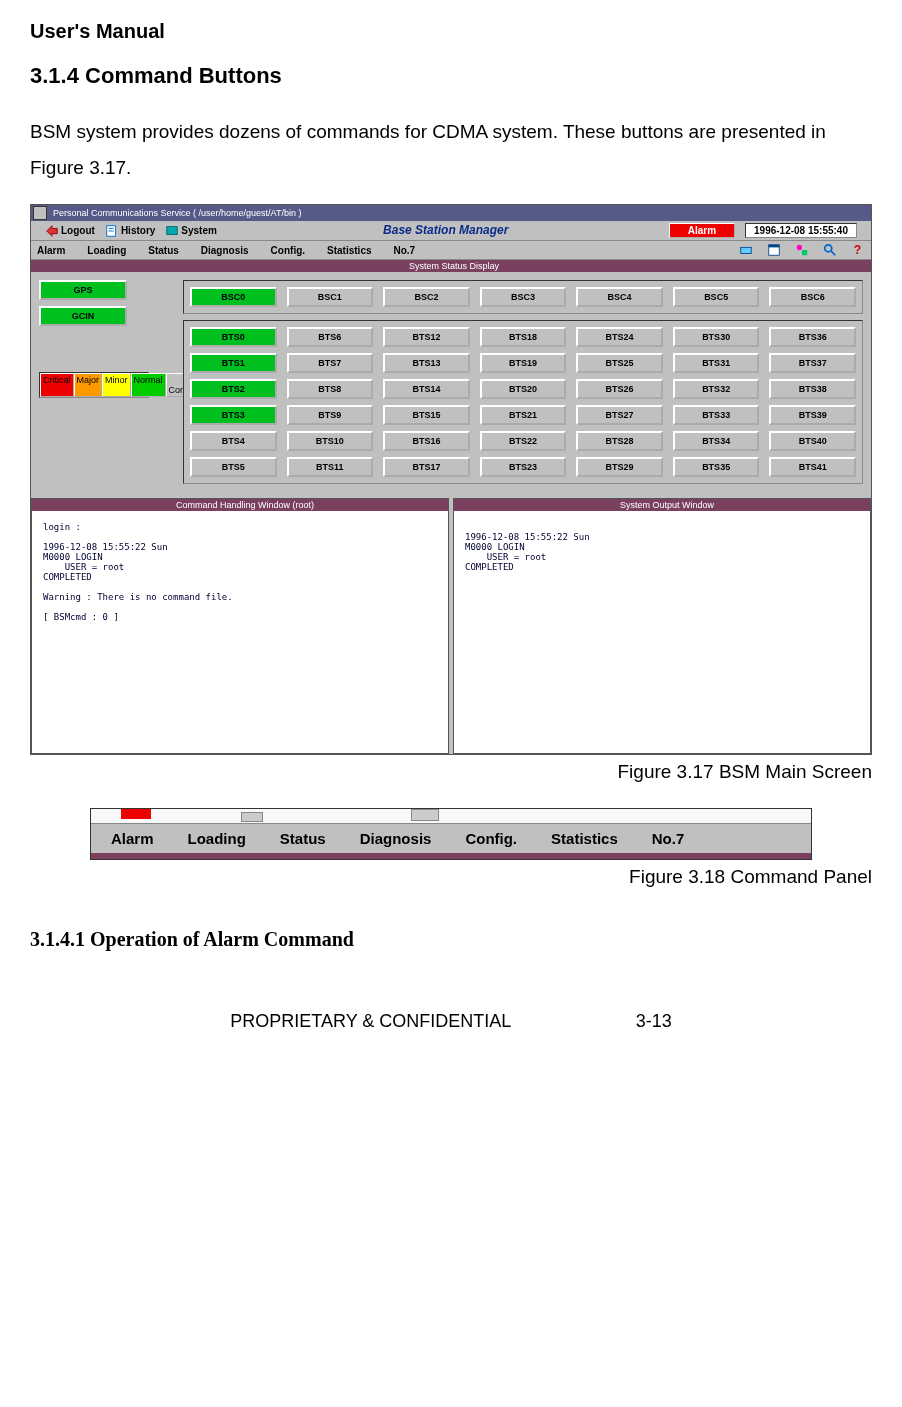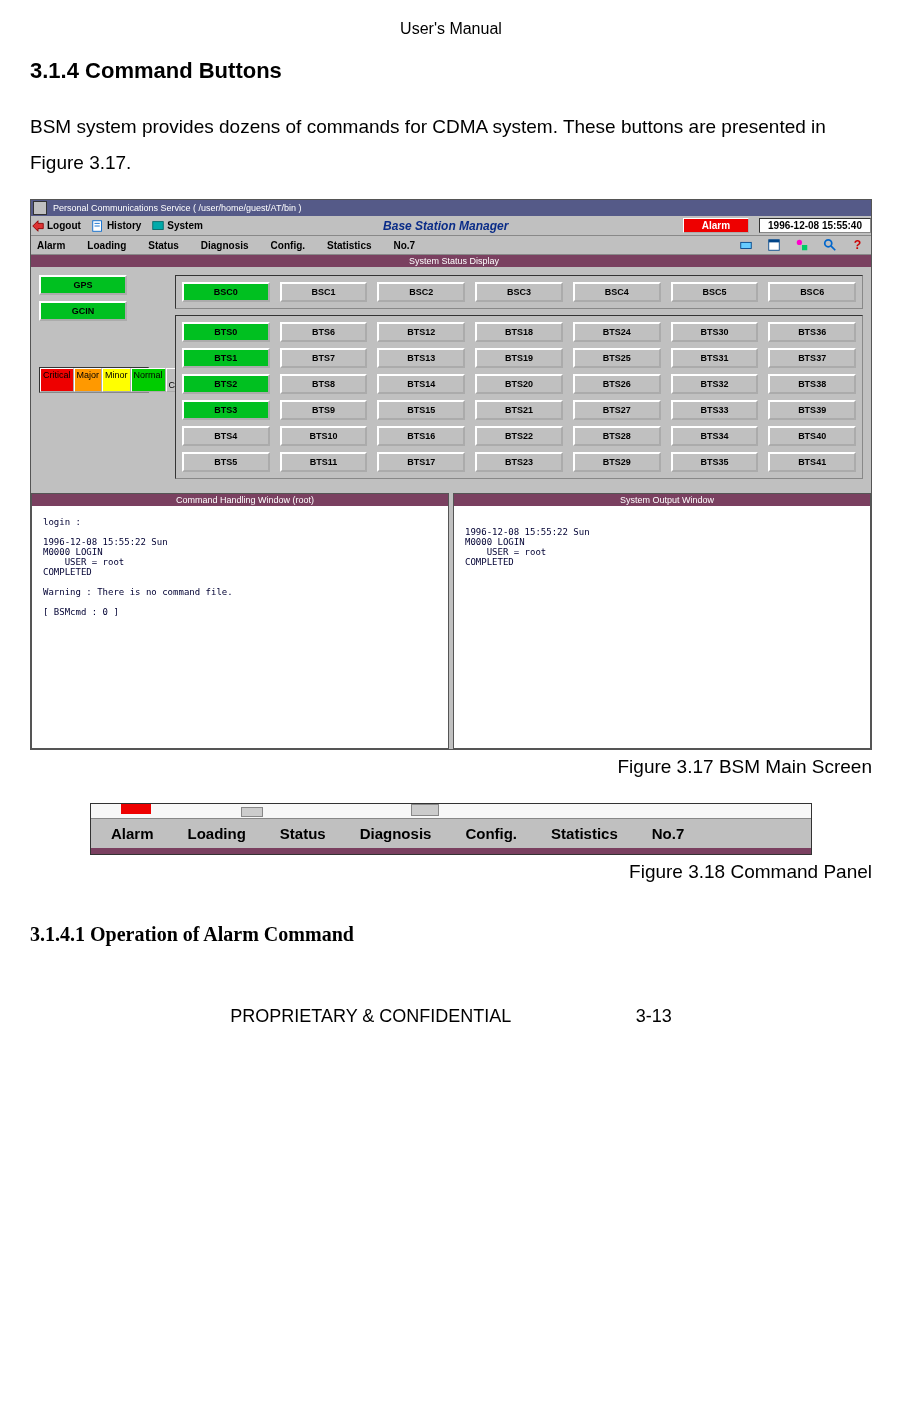--- a/index.html
+++ b/index.html
@@ -4,23 +4,23 @@
 <style>
   body {
     font-family: Arial, Helvetica, sans-serif;
     margin: 0;
     padding: 20px 30px 30px 30px;
     background: #fff;
     width: 902px;
     box-sizing: border-box;
   }
   .header-right {
-    text-align: center;
-    font-weight: normal;
-    font-size: 16px;
+    text-align: left;
+    font-weight: bold;
+    font-size: 20px;
     margin-bottom: 20px;
   }
   .section-heading {
     font-weight: bold;
     font-size: 22px;
     margin: 10px 0 25px 0;
   }
   .body-text {
     font-size: 19px;
     line-height: 1.9;
@@ -61,22 +61,21 @@
     display:flex;
     align-items:center;
   }
   .titlebar .sysbox {
     width:12px;height:12px;background:#c0c0c0;border:1px solid #333;margin-right:6px;
   }
   .titlebar .tcenter{flex:1;text-align:left;}
   .toolbar1 {
     background: #c0c0c0;
     display: flex;
-    align-items: center;
-    padding: 2px 0;
+    padding: 2px 14px;
     gap: 4px;
     border-bottom:1px solid #888;
   }
   .tbtn {
     display:inline-flex;align-items:center;gap:2px;
     font-weight:bold;font-size:10px;margin-right:6px;
   }
   .ico { width:14px;height:14px;display:inline-block;}
   .bsm-title {
     flex:1;text-align:center;color:#0a2c88;font-weight:bold;font-style:italic;font-size:12px;
@@ -95,21 +94,21 @@
   .iconset{display:flex;gap:14px;align-items:center;}
   .smico{width:14px;height:14px;}
 
   .status-title{
     background:#7a4060;color:#fff;text-align:center;padding:1px;display:flex;align-items:center;
   }
   .status-title .sysbox{margin-right:6px;}
   .status-title .tcenter{flex:1;}
 
   .status-body{
-    background:#c0c0c0;padding:8px;display:flex;gap:2px;border-radius:31px;
+    background:#c0c0c0;padding:8px;display:flex;gap:10px;border-radius:31px;
   }
   .left-col{width:110px;display:flex;flex-direction:column;gap:6px;}
   .right-col{flex:1;padding-left:24px;}
 
   .cell-btn{
     border:2px outset #fff;background:#c0c0c0;text-align:center;
     padding:3px 2px;font-size:9px;font-weight:bold;min-width:72px;
   }
   .cell-btn.green{background:#00c020;color:#000;}
   .left-col .cell-btn{width:80px;}

